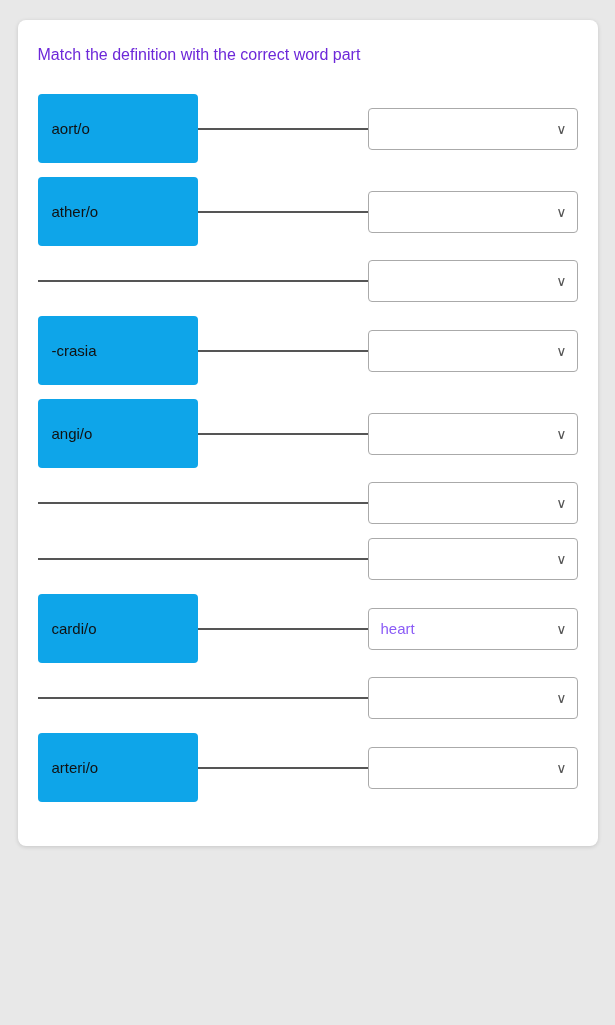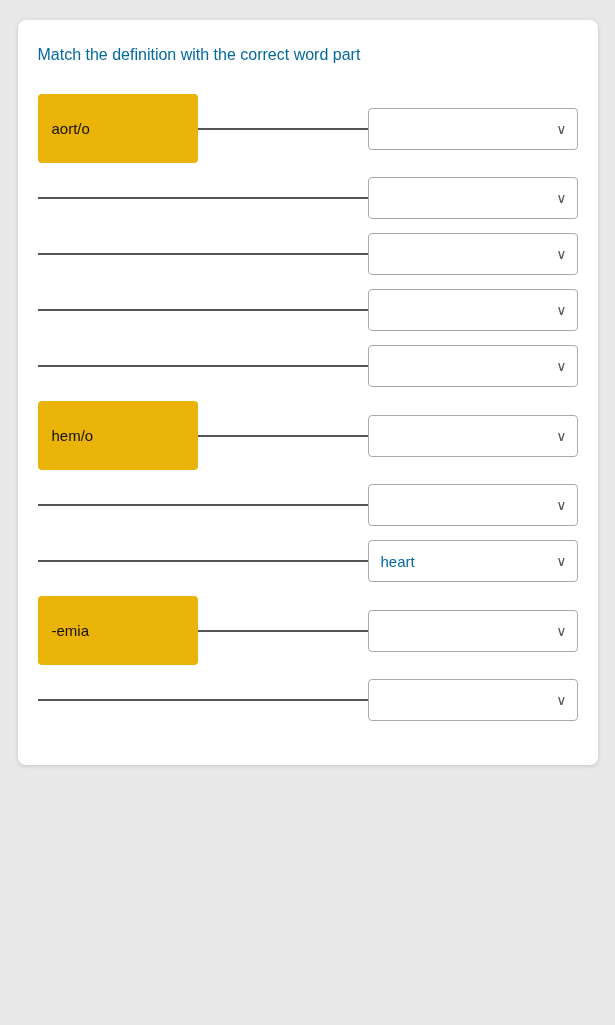--- a/index.html
+++ b/index.html
@@ -23,33 +23,33 @@
       background: #ffffff;
       border-radius: 8px;
       padding: 24px 20px 30px 20px;
       width: 580px;
       box-shadow: 0 1px 4px rgba(0,0,0,0.15);
     }
 
     .title {
       font-size: 16px;
       font-weight: 500;
-      color: #0369a1;
+      color: #6d28d9;
       margin-bottom: 28px;
       line-height: 1.4;
     }
 
     .match-row {
       display: flex;
       align-items: center;
       margin-bottom: 14px;
     }
 
     .term-box {
-      background: #eab308;
+      background: #0ea5e9;
       border: none;
       border-radius: 4px;
       padding: 26px 14px;
       font-size: 15px;
       color: #111;
       width: 160px;
       min-height: 42px;
       display: flex;
       align-items: center;
       flex-shrink: 0;
@@ -85,32 +85,63 @@
       right: 10px;
       top: 50%;
       transform: translateY(-50%);
       font-size: 14px;
       color: #555;
       pointer-events: none;
     }
 
     .dropdown-text {
       font-size: 15px;
-      color: #0369a1;
+      color: #8b5cf6;
     }
   </style>
 </head>
 <body>
 
 <div class="card">
   <div class="title">Match the definition with the correct word part</div>
 
   <div id="rows-container">
       <div class="match-row">
         <div class="term-box">aort/o</div>
+        <div class="connector-line"></div>
+        <div class="dropdown-box">
+          <span class="dropdown-text"></span>
+          <span class="chevron">∨</span>
+        </div>
+      </div>
+      <div class="match-row">
+        <div class="term-box">ather/o</div>
+        <div class="connector-line"></div>
+        <div class="dropdown-box">
+          <span class="dropdown-text"></span>
+          <span class="chevron">∨</span>
+        </div>
+      </div>
+      <div class="match-row">
+        <div class="connector-line"></div>
+        <div class="dropdown-box">
+          <span class="dropdown-text"></span>
+          <span class="chevron">∨</span>
+        </div>
+      </div>
+      <div class="match-row">
+        <div class="term-box">-crasia</div>
+        <div class="connector-line"></div>
+        <div class="dropdown-box">
+          <span class="dropdown-text"></span>
+          <span class="chevron">∨</span>
+        </div>
+      </div>
+      <div class="match-row">
+        <div class="term-box">angi/o</div>
         <div class="connector-line"></div>
         <div class="dropdown-box">
           <span class="dropdown-text"></span>
           <span class="chevron">∨</span>
         </div>
       </div>
       <div class="match-row">
         <div class="connector-line"></div>
         <div class="dropdown-box">
           <span class="dropdown-text"></span>
@@ -118,64 +149,36 @@
         </div>
       </div>
       <div class="match-row">
         <div class="connector-line"></div>
         <div class="dropdown-box">
           <span class="dropdown-text"></span>
           <span class="chevron">∨</span>
         </div>
       </div>
       <div class="match-row">
+        <div class="term-box">cardi/o</div>
         <div class="connector-line"></div>
         <div class="dropdown-box">
-          <span class="dropdown-text"></span>
+          <span class="dropdown-text">heart</span>
           <span class="chevron">∨</span>
         </div>
       </div>
       <div class="match-row">
         <div class="connector-line"></div>
         <div class="dropdown-box">
           <span class="dropdown-text"></span>
           <span class="chevron">∨</span>
         </div>
       </div>
       <div class="match-row">
-        <div class="term-box">hem/o</div>
-        <div class="connector-line"></div>
-        <div class="dropdown-box">
-          <span class="dropdown-text"></span>
-          <span class="chevron">∨</span>
-        </div>
-      </div>
-      <div class="match-row">
-        <div class="connector-line"></div>
-        <div class="dropdown-box">
-          <span class="dropdown-text"></span>
-          <span class="chevron">∨</span>
-        </div>
-      </div>
-      <div class="match-row">
-        <div class="connector-line"></div>
-        <div class="dropdown-box">
-          <span class="dropdown-text">heart</span>
-          <span class="chevron">∨</span>
-        </div>
-      </div>
-      <div class="match-row">
-        <div class="term-box">-emia</div>
-        <div class="connector-line"></div>
-        <div class="dropdown-box">
-          <span class="dropdown-text"></span>
-          <span class="chevron">∨</span>
-        </div>
-      </div>
-      <div class="match-row">
+        <div class="term-box">arteri/o</div>
         <div class="connector-line"></div>
         <div class="dropdown-box">
           <span class="dropdown-text"></span>
           <span class="chevron">∨</span>
         </div>
       </div>
     </div>
 </div>
 
 </body></html>

